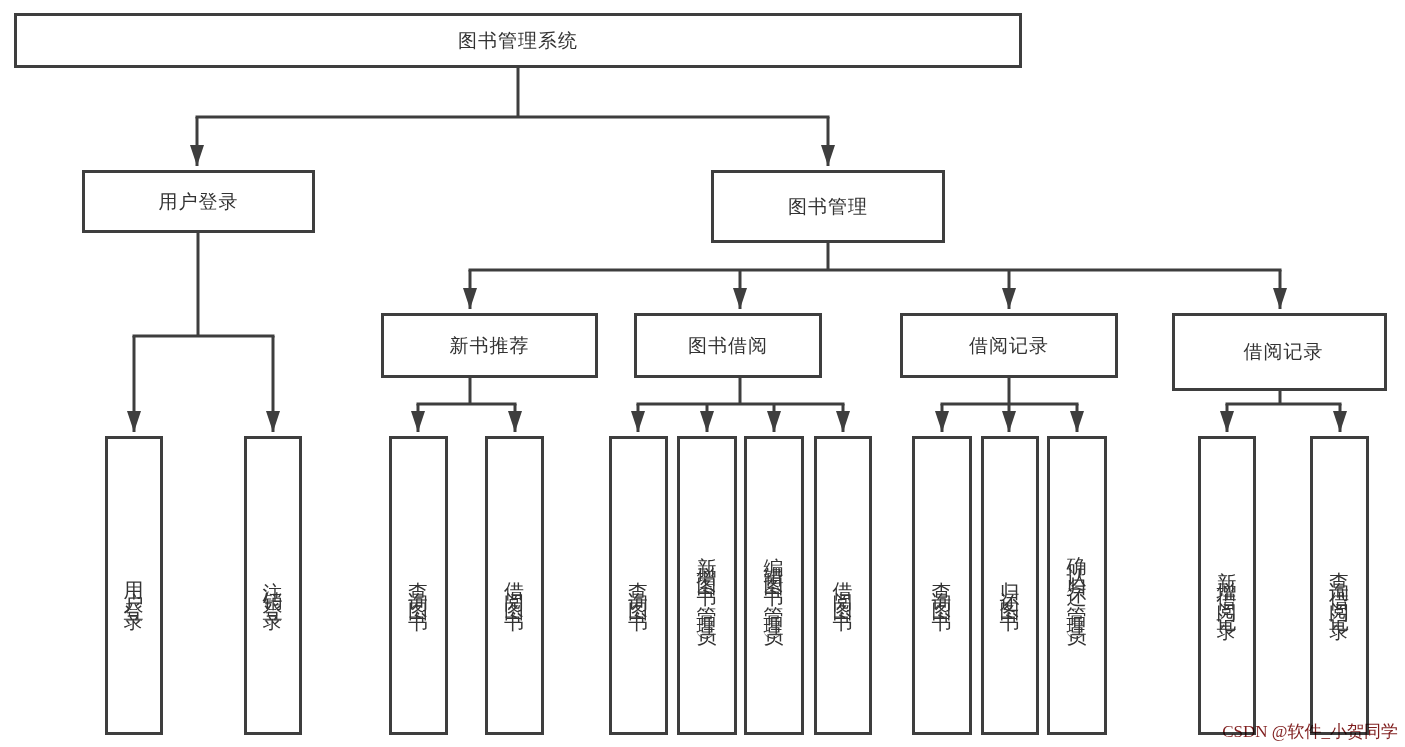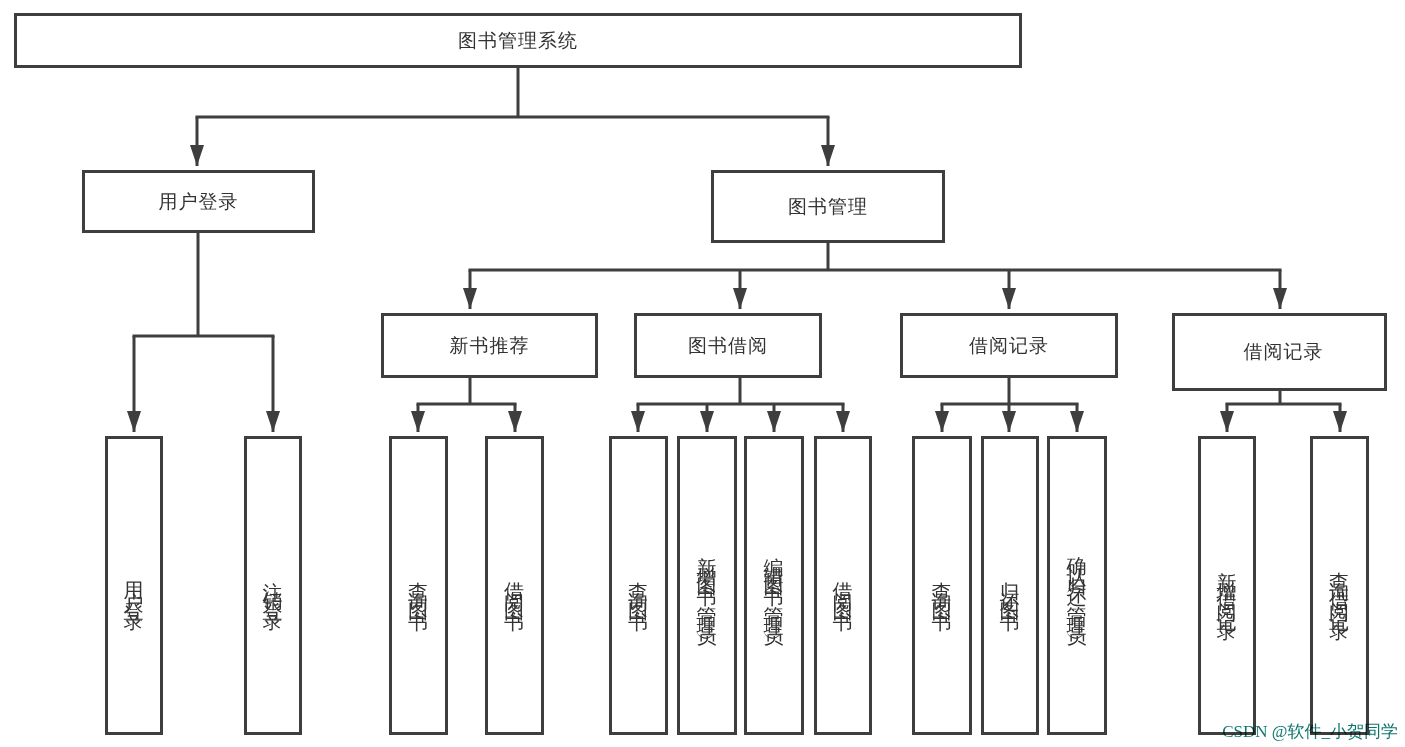--- a/index.html
+++ b/index.html
@@ -53,21 +53,21 @@
     font-size: 20px;
     line-height: 1;
     letter-spacing: 0.5em;
     color: #333333;
   }
   .watermark {
     position: absolute;
     right: 7px;
     bottom: 4px;
     font-size: 17px;
-    color: #0f766e;
+    color: #7f1d1d;
     mix-blend-mode: multiply;
     white-space: nowrap;
     z-index: 5;
   }
 </style>
 </head>
 <body>
 
 <div class="canvas">
 

